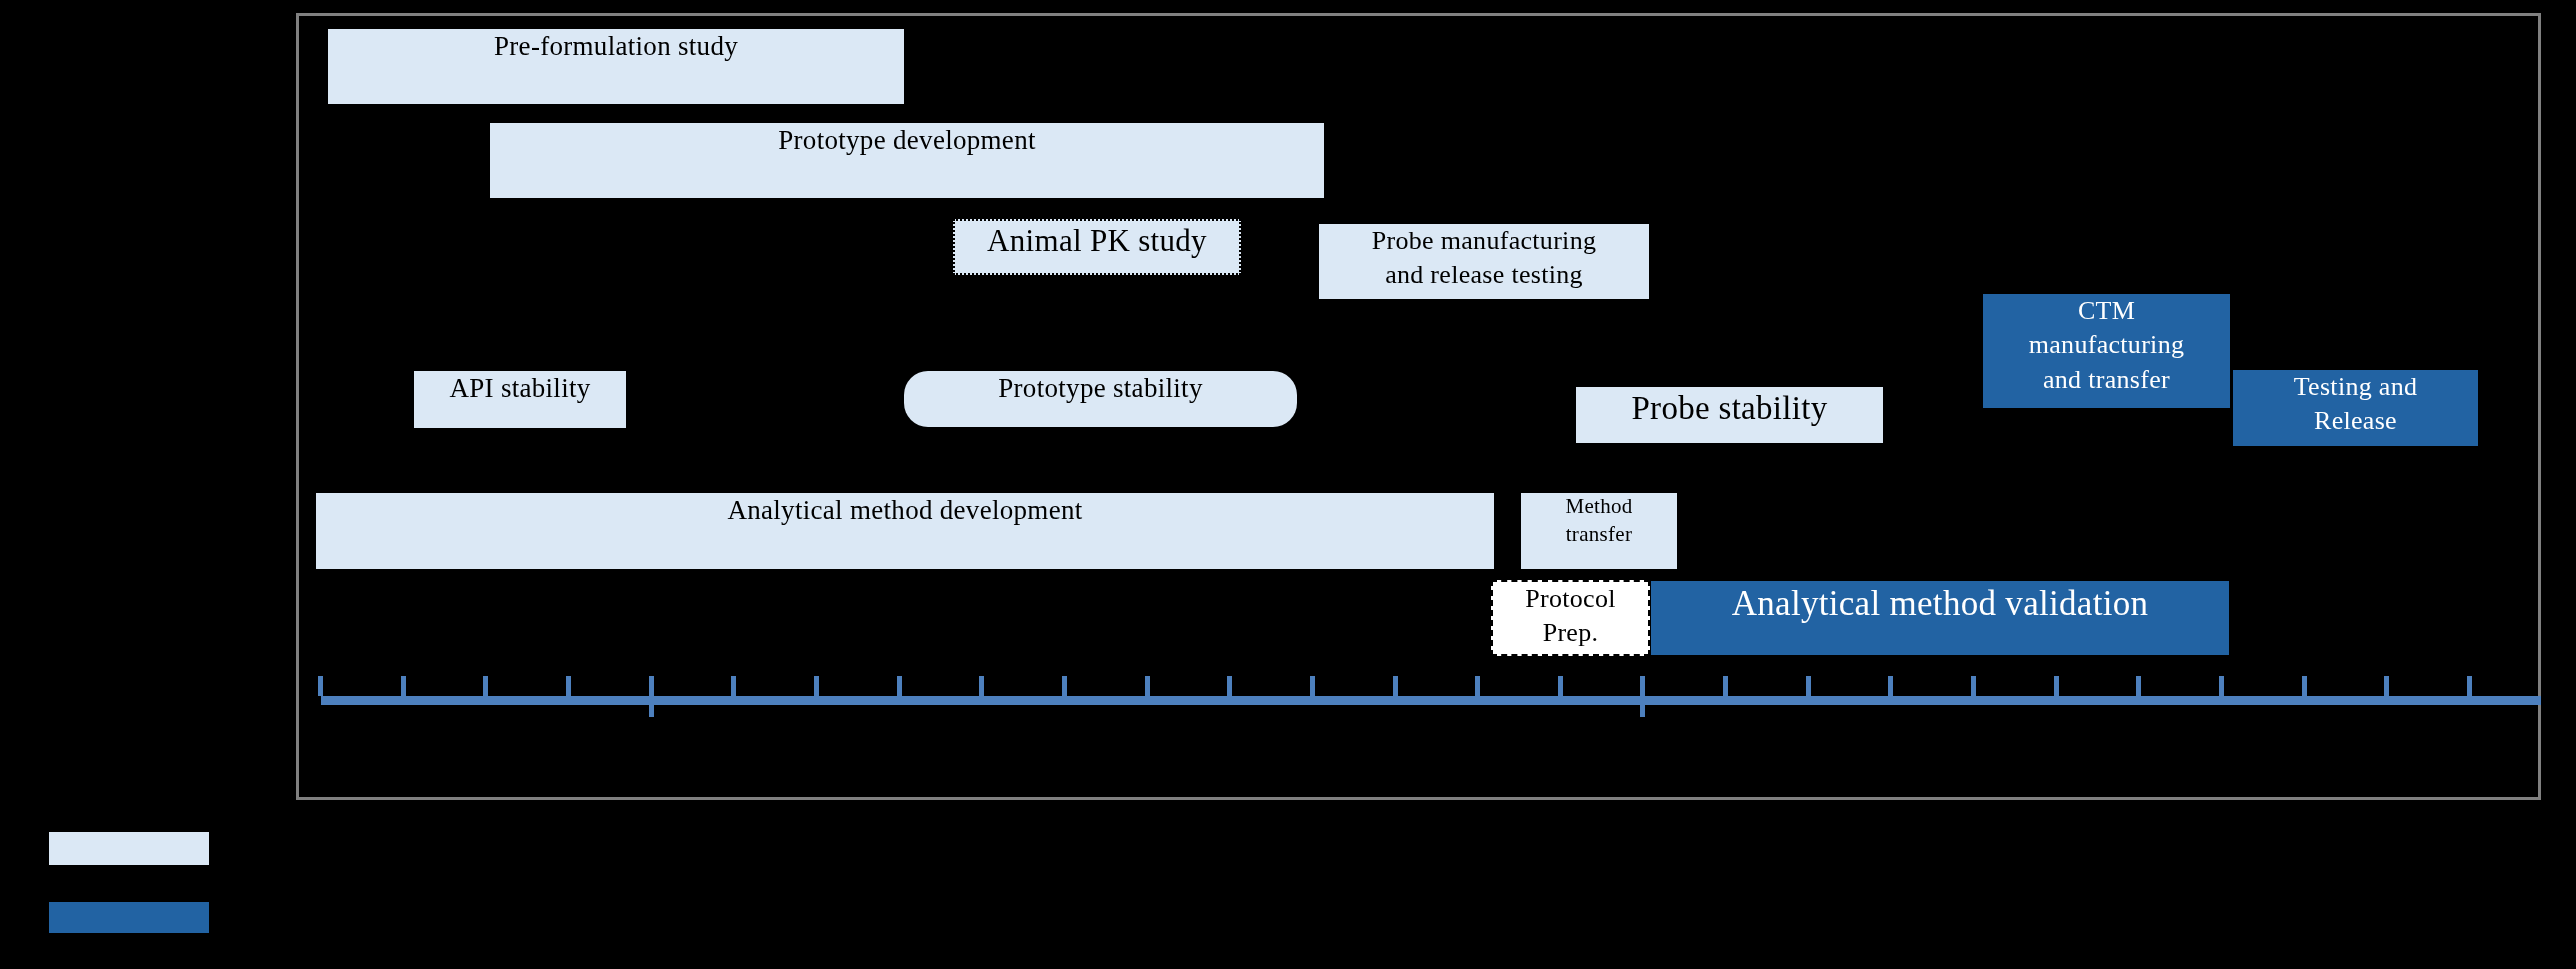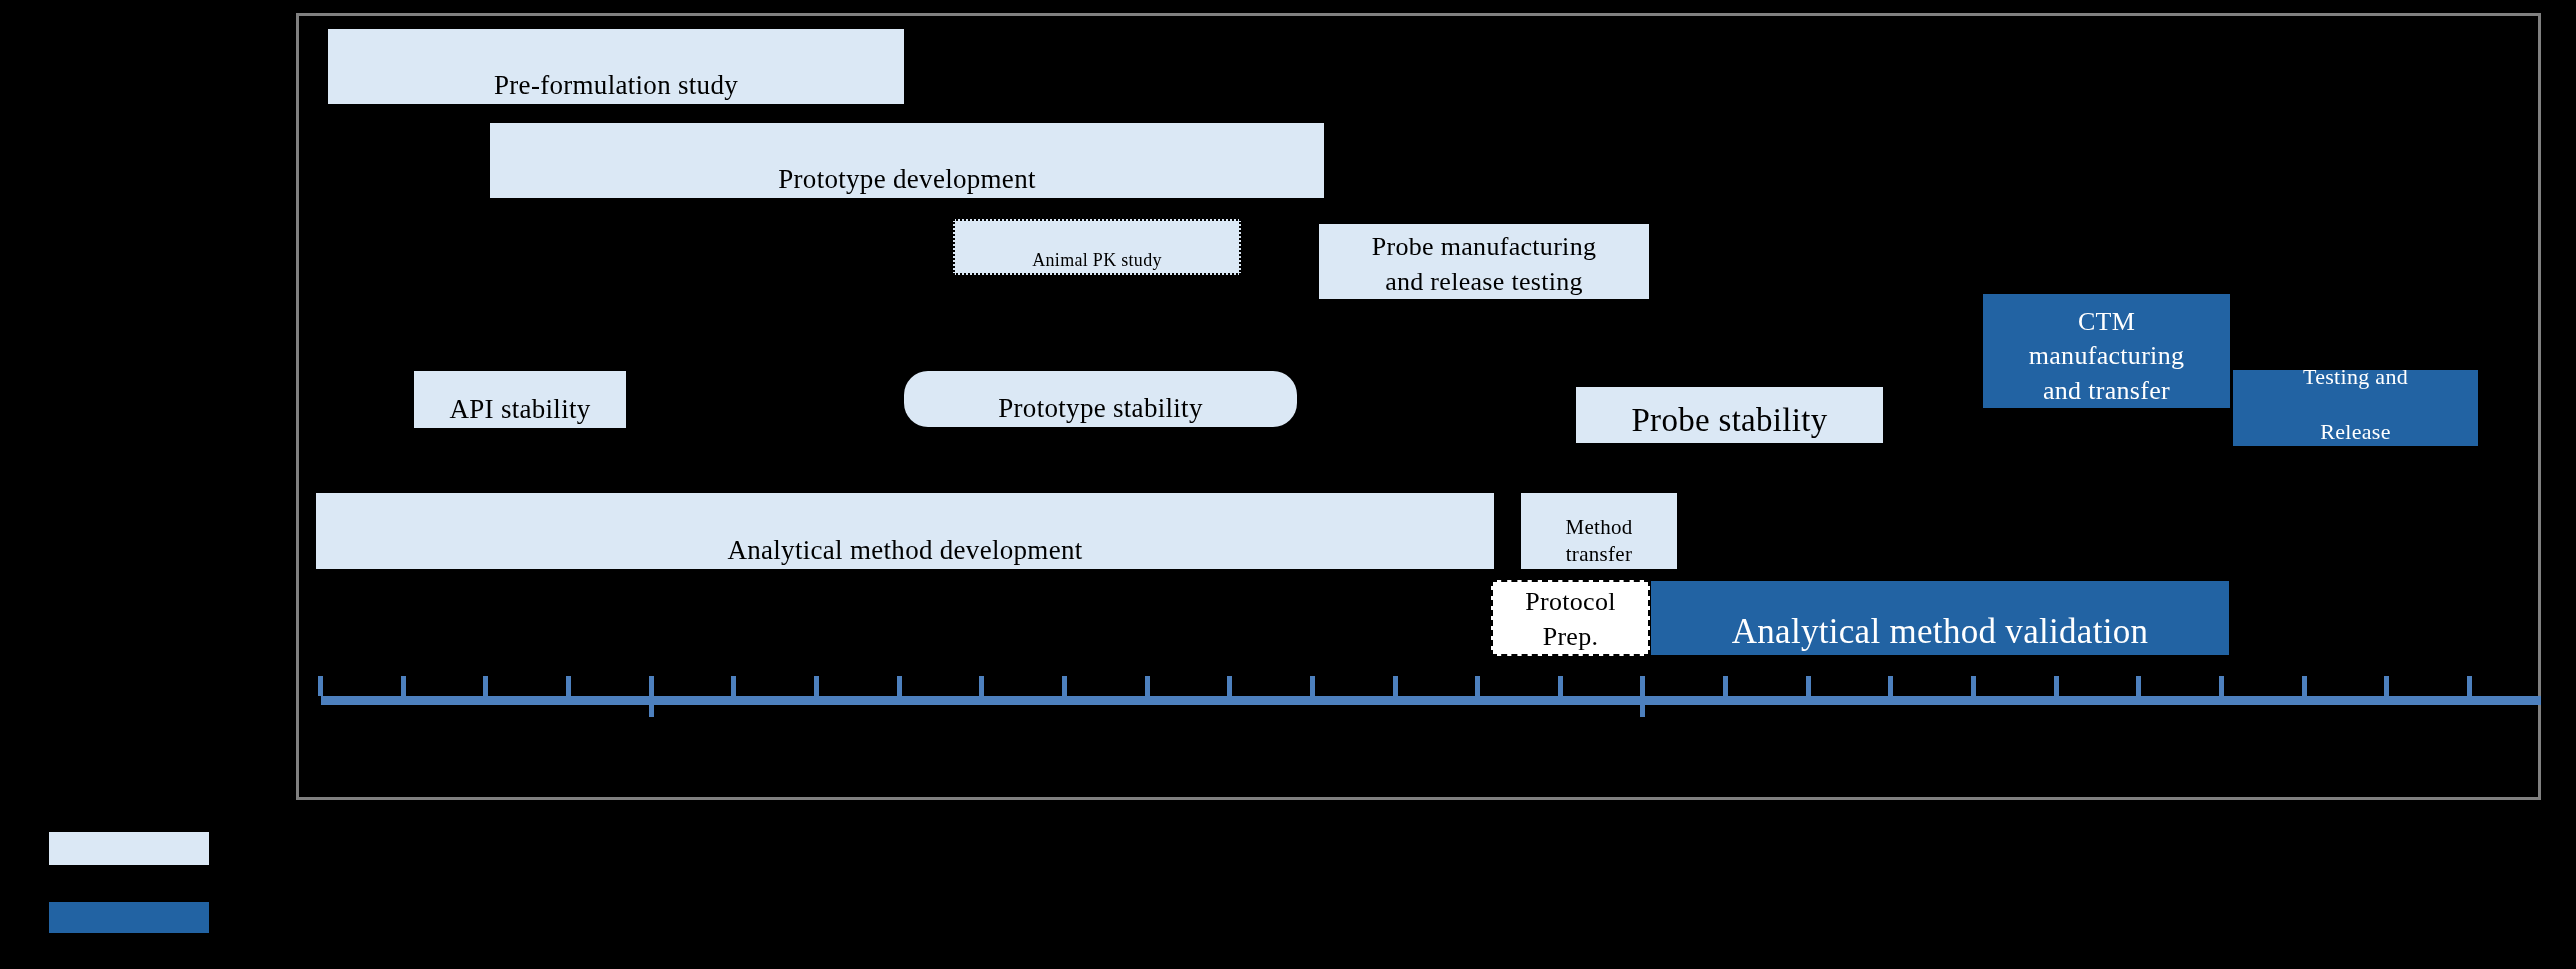--- a/index.html
+++ b/index.html
@@ -6,21 +6,21 @@
   body{
     width:2576px;height:970px;position:relative;overflow:hidden;
     font-family:"Liberation Serif", serif;
   }
   .frame{
     position:absolute;box-sizing:border-box;
     border:3.5px solid #808080;background:transparent;
   }
   .bar{
     position:absolute;box-sizing:border-box;
-    display:flex;flex-direction:column;align-items:center;justify-content:flex-end;
+    display:flex;flex-direction:column;align-items:center;justify-content:flex-start;
     text-align:center;line-height:1.32;letter-spacing:0.3px;
   }
   .fill-light{background:#dbe8f5;color:#000;}
   .fill-dark{background:#2263a3;color:#fff;}
   .fill-white{background:#ffffff;color:#000;}
   .b-dotted{border:2.3px dotted #000;}
   .b-dashed{border:2.9px dashed #000;}
   .left-rule{border-left:3.5px solid #000;}
   .axis-bar{position:absolute;background:#4d80be;}
   .tick{position:absolute;background:#4d80be;}
@@ -33,42 +33,42 @@
 
 <div id="canvas">
   <div class="frame" id="frame" style="left: 296px; top: 13px; width: 2245px; height: 787px;"></div>
   <div id="bars">
       <div class="bar fill-light" style="left: 328px; top: 29px; width: 576px; height: 75px; font-size: 27px;">
         <div class="line">Pre-formulation study</div>
       </div>
       <div class="bar fill-light" style="left: 490px; top: 123px; width: 834px; height: 75px; font-size: 27px;">
         <div class="line">Prototype development</div>
       </div>
-      <div class="bar fill-light b-dotted" style="left: 953px; top: 219px; width: 288px; height: 56px; font-size: 18px; font-family: Liberation Serif, serif;">
+      <div class="bar fill-light b-dotted" style="left: 953px; top: 219px; width: 288px; height: 56px; font-size: 31px; font-family: Liberation Serif, serif;">
         <div class="line">Animal PK study</div>
       </div>
       <div class="bar fill-light" style="left: 1319px; top: 224px; width: 330px; height: 75px; font-size: 26px;">
         <div class="line">Probe manufacturing</div>
         <div class="line">and release testing</div>
       </div>
       <div class="bar fill-dark" style="left: 1983px; top: 254px; width: 247px; height: 114px; font-size: 26px; margin-top: 40px;">
         <div class="line">CTM</div>
         <div class="line">manufacturing</div>
         <div class="line">and transfer</div>
       </div>
       <div class="bar fill-light" style="left: 414px; top: 371px; width: 212px; height: 57px; font-size: 27px;">
         <div class="line">API stability</div>
       </div>
       <div class="bar fill-light" style="left: 904px; top: 371px; width: 393px; height: 56px; font-size: 27px; border-radius: 24px;">
         <div class="line">Prototype stability</div>
       </div>
       <div class="bar fill-light" style="left: 1576px; top: 387px; width: 307px; height: 56px; font-size: 33px;">
         <div class="line">Probe stability</div>
       </div>
-      <div class="bar fill-dark" style="left: 2233px; top: 370px; width: 245px; height: 76px; font-size: 22px; gap: 26px;">
+      <div class="bar fill-dark" style="left: 2233px; top: 370px; width: 245px; height: 76px; font-size: 26px;">
         <div class="line">Testing and</div>
         <div class="line">Release</div>
       </div>
       <div class="bar fill-light" style="left: 316px; top: 493px; width: 1178px; height: 76px; font-size: 27px;">
         <div class="line">Analytical method development</div>
       </div>
       <div class="bar fill-light left-rule" style="left: 1494px; top: 493px; width: 159px; height: 76px; font-size: 21px; margin-left: 24px;">
         <div class="line">Method</div>
         <div class="line">transfer</div>
       </div>

